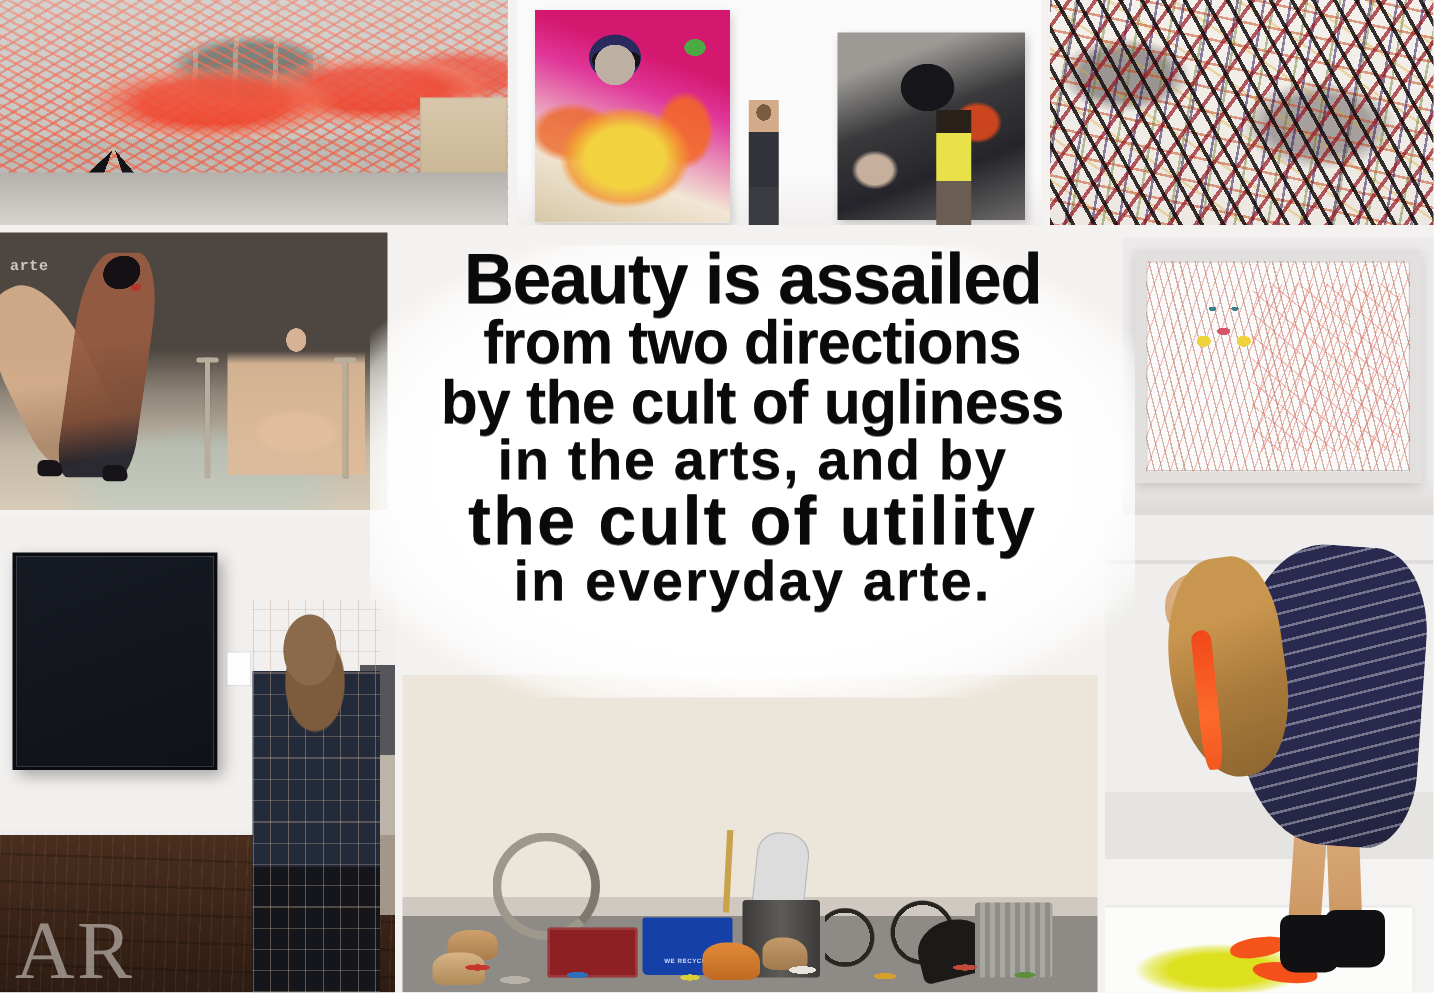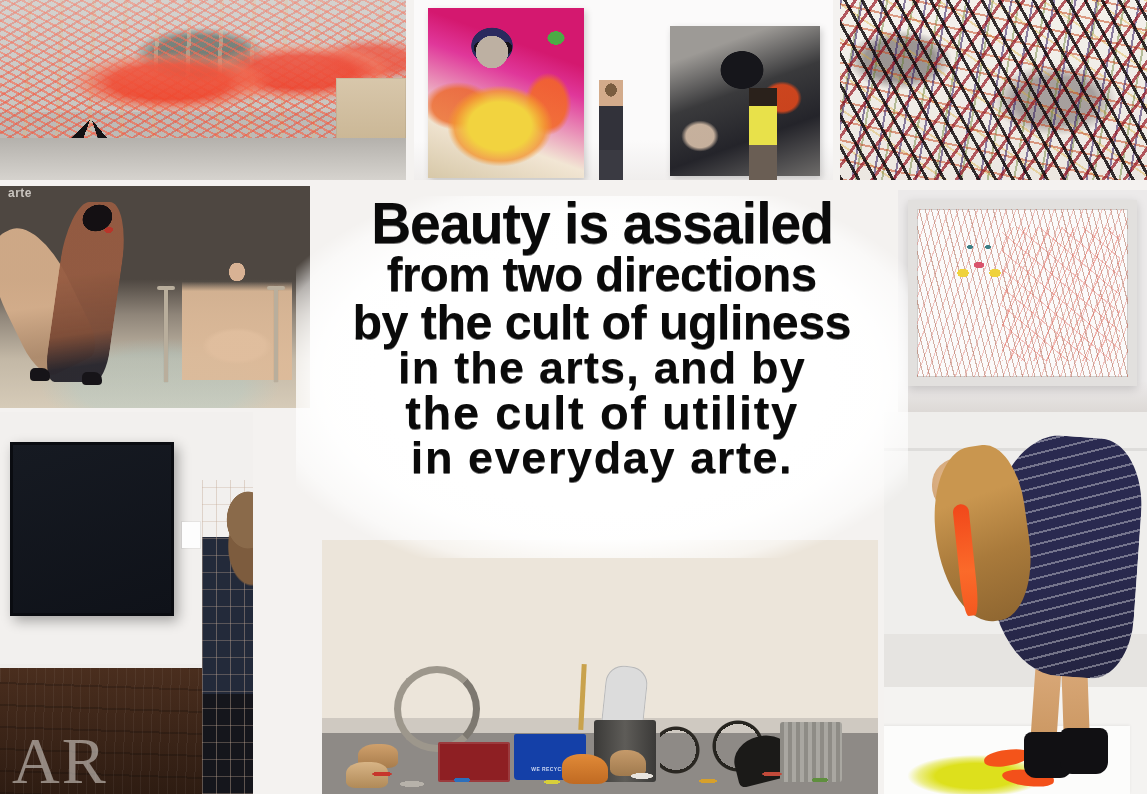--- a/index.html
+++ b/index.html
@@ -116,22 +116,22 @@
   #d-3{left:182px;top:74px;width:110px;height:120px;
     background:
       radial-gradient(ellipse 12px 14px at 55px 12px, #d8b294 0 66%, transparent 68%),
       radial-gradient(ellipse 46px 24px at 55px 86px, rgba(224,190,158,.95) 0 60%, transparent 76%),
       linear-gradient(180deg, rgba(0,0,0,0) 0 18%, rgba(222,186,152,.9) 26% 100%);}
   .crutch{position:absolute;width:4px;background:#b9ae9c;box-shadow:0 0 1px rgba(0,0,0,.3);}
   #c-1{left:164px;top:100px;height:96px;}
   #c-2{left:274px;top:100px;height:96px;}
   .crutch::before{content:"";position:absolute;left:-7px;top:0;width:18px;height:4px;background:#b9ae9c;border-radius:2px;}
   .shoe{position:absolute;width:20px;height:13px;background:#161418;border-radius:5px 8px 4px 4px;}
-  .arte{position:absolute;left:8px;top:0;font-size:12px;font-weight:700;letter-spacing:.5px;
-    color:rgba(236,232,226,.78);font-family:Liberation Sans, sans-serif;}
+  .arte{position:absolute;left:8px;top:20px;font-size:12px;font-weight:700;letter-spacing:.5px;
+    color:rgba(236,232,226,.78);font-family:Liberation Mono, monospace;}
 
   
   #p-drawing{left:898px;top:190px;width:249px;height:222px;
     background:linear-gradient(180deg,#eceaea 0 86%, #ddd9d6 100%);}
   #frame{position:absolute;left:10px;top:10px;right:10px;bottom:26px;
     background:#fbfafa;border:9px solid #e2e0de;
     box-shadow:0 3px 9px rgba(0,0,0,.16), inset 0 0 0 1px #cfcdcb;}
   #frame .fig{position:absolute;inset:0;
     background:
       radial-gradient(ellipse 9px 7px at 46px 64px, #efd23c 0 62%, transparent 64%),
@@ -141,21 +141,21 @@
       radial-gradient(ellipse 5px 3px at 71px 38px, #3d7f86 0 58%, transparent 60%),
       repeating-linear-gradient(76deg, rgba(176,112,92,.55) 0 1px, transparent 1px 6px),
       repeating-linear-gradient(-70deg, rgba(225,118,108,.42) 0 1px, transparent 1px 9px),
       radial-gradient(ellipse 48px 58px at 62px 62px, rgba(255,255,255,.0) 0 60%, transparent 61%);}
   #frame .fig2{position:absolute;right:8px;top:18px;width:118px;bottom:16px;
     background:
       repeating-linear-gradient(-64deg, rgba(232,116,104,.5) 0 1px, transparent 1px 11px),
       repeating-linear-gradient(40deg, rgba(228,108,98,.4) 0 1px, transparent 1px 14px);}
 
   
-  #p-blackpainting{left:0;top:412px;width:253px;height:382px;
+  #p-blackpainting{left:0;top:412px;width:316px;height:382px;
     background:linear-gradient(180deg,#f2f0ee 0 66%, #efedeb 66% 67%, #41281a 67% 100%);}
   #blackcanvas{position:absolute;left:10px;top:30px;width:158px;height:168px;
     background:linear-gradient(160deg,#161a22,#0f1219);
     border:3px solid #0a0c11;box-shadow:4px 5px 12px rgba(0,0,0,.32);}
   #wall-label{position:absolute;left:182px;top:110px;width:18px;height:26px;background:#fdfdfd;
     box-shadow:0 0 0 1px rgba(0,0,0,.05);}
   #viewer{position:absolute;left:202px;top:68px;width:102px;height:314px;
     background:
       radial-gradient(ellipse 30px 40px at 46px 40px, #8a6a4a 0 70%, transparent 72%),
       radial-gradient(ellipse 34px 56px at 50px 66px, #7d5c3e 0 68%, transparent 72%),
@@ -261,21 +261,21 @@
   #quote .ln{
     color:#0a0a0a;font-weight:700;
     font-family:"Liberation Sans","DejaVu Sans",sans-serif;
     line-height:.97;white-space:nowrap;
     text-shadow:0 1px 0 rgba(0,0,0,.55);
   }
   .ln-1{font-size:57px;letter-spacing:-1px;transform:scaleX(.97);}
   .ln-2{font-size:49px;letter-spacing:-.6px;transform:scaleX(.97);}
   .ln-3{font-size:49px;letter-spacing:-.6px;transform:scaleX(.99);}
   .ln-4{font-size:45px;letter-spacing:1.2px;}
-  .ln-5{font-size:47px;letter-spacing:1.6px;}
+  .ln-5{font-size:55px;letter-spacing:1.6px;}
   .ln-6{font-size:45px;letter-spacing:1.6px;}
 </style>
 </head>
 <body>
 
 <div id="stage">
 
   <div class="panel" id="p-sculpture">
     <div class="sky"></div>
     <div class="bldg-r"></div>

